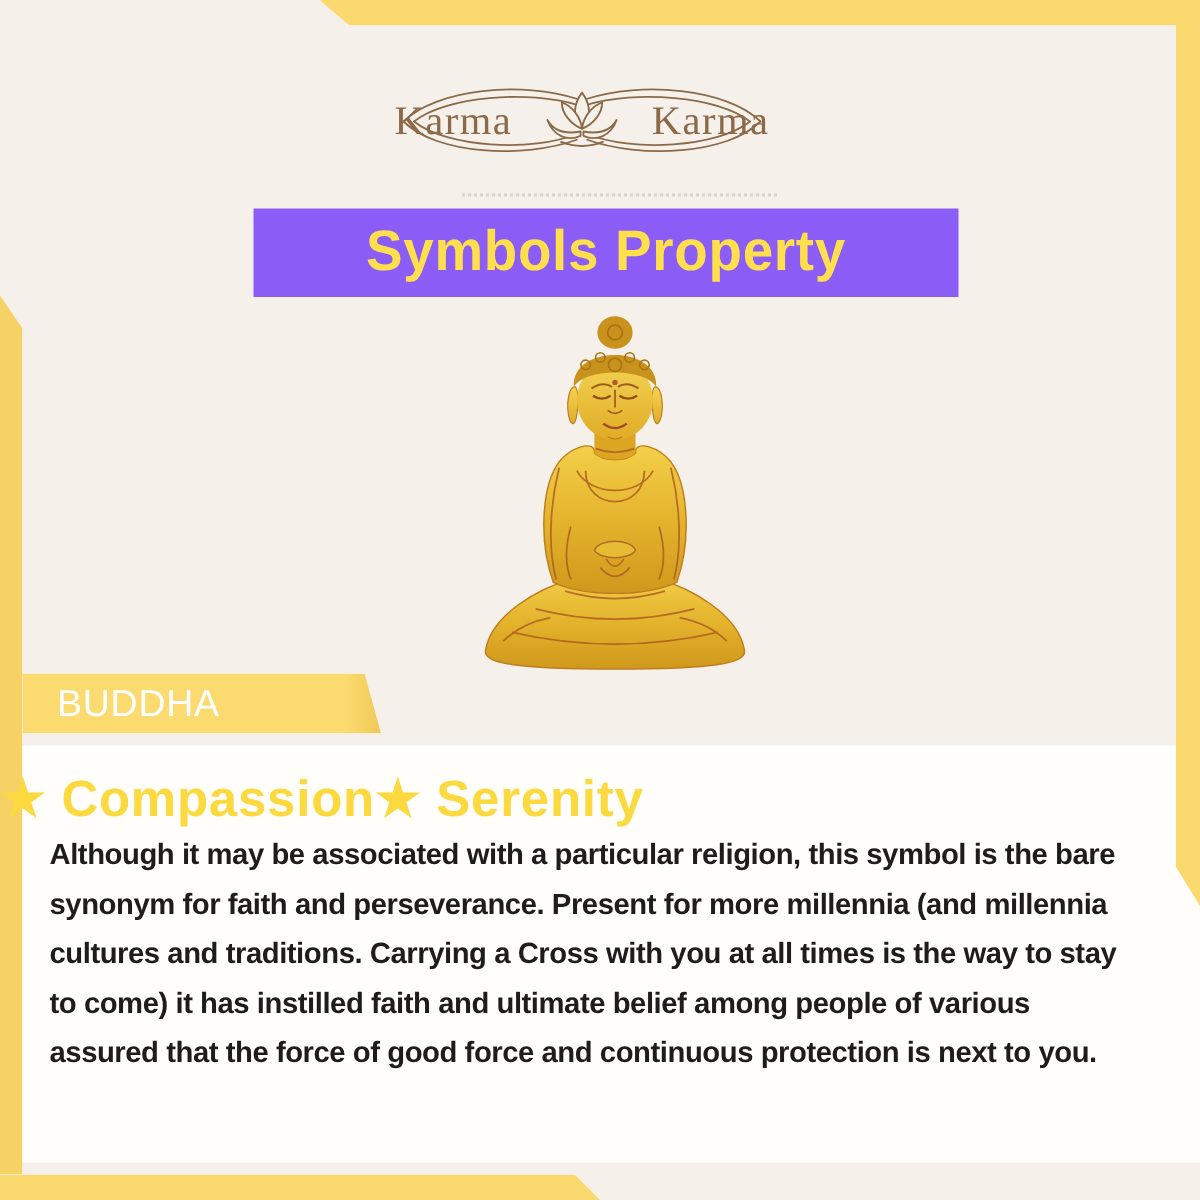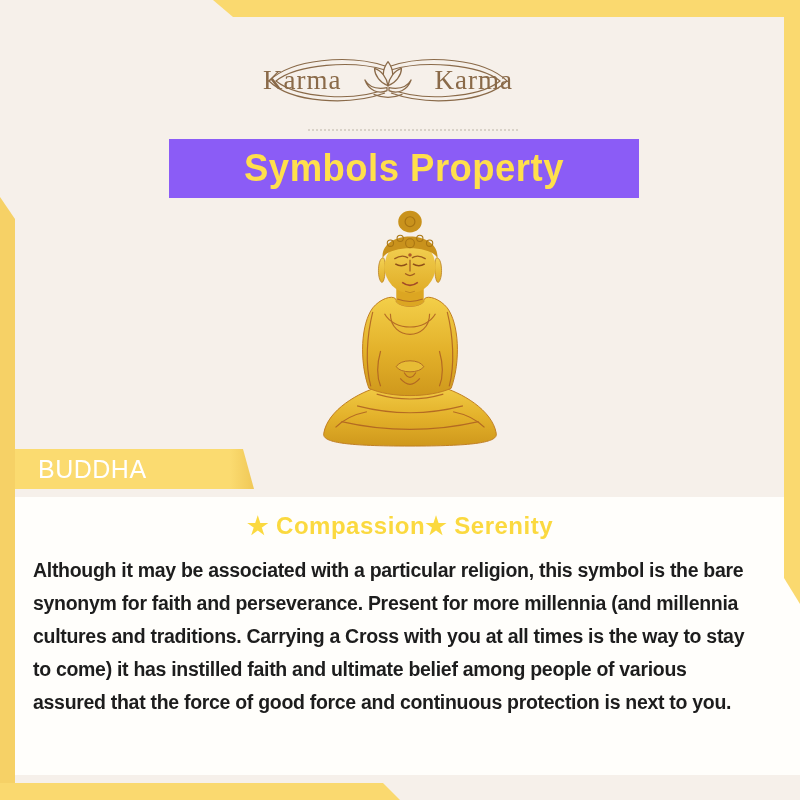--- a/index.html
+++ b/index.html
@@ -41,22 +41,22 @@
 
   
   .ribbon{left:15px;top:449px;width:239px;height:40px;
     background:linear-gradient(to right,#fbdb70 90%,#f0c857 100%);
     clip-path:polygon(0 0,228px 0,100% 100%,0 100%);}
   .ribbon .t{display:block;padding-left:23px;line-height:40px;color:#ffffff;
     font-size:25px;letter-spacing:.5px;}
 
   
   .panel{left:15px;top:497px;width:785px;height:278px;background:#fffefb;}
-  .traits{left:0;top:512px;width:800px;text-align:center;
-    font-size:24px;font-weight:bold;color:#fbd93f;letter-spacing:.5px;}
+  .traits{left:0;top:512px;width:800px;text-align:left;
+    font-size:34px;font-weight:bold;color:#fbd93f;letter-spacing:.5px;}
   .bodytext{left:33px;top:554px;width:755px;color:#1d1d1d;
     font-size:19.5px;font-weight:bold;letter-spacing:-0.3px;line-height:33px;}
   .bodytext div{white-space:nowrap;}
 </style>
 </head>
 <body>
 
 <div class="abs band-top"></div>
 <div class="abs band-left"></div>
 <div class="abs band-bottom"></div>

